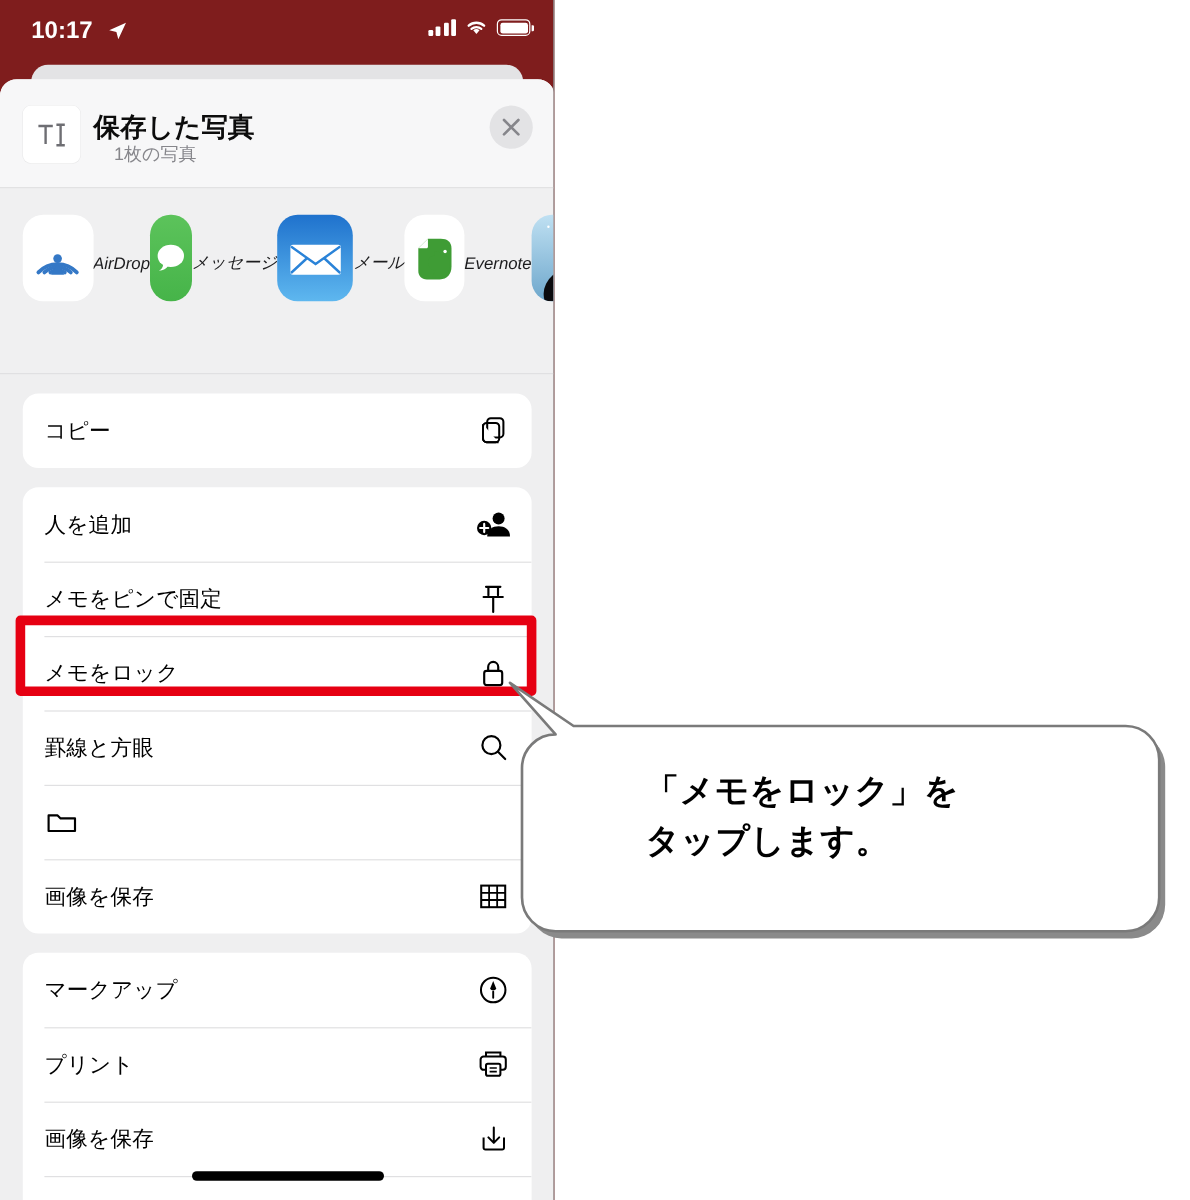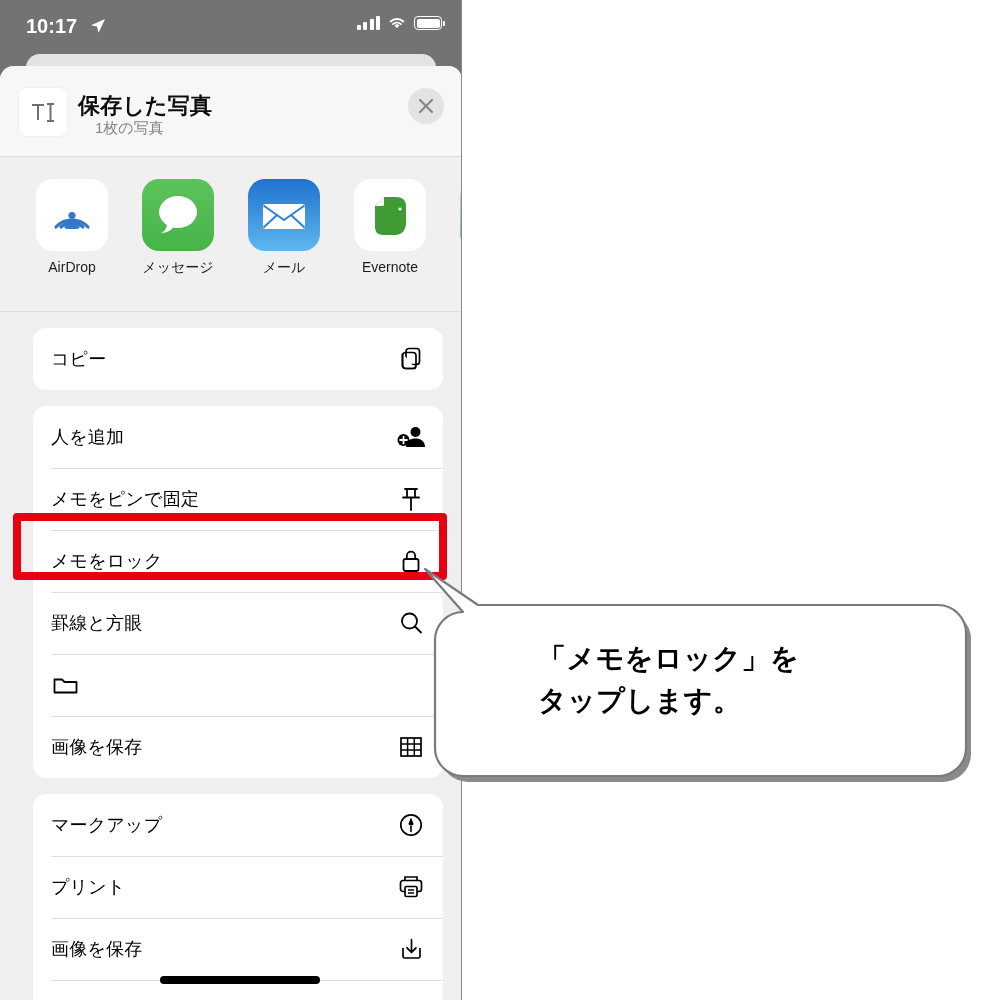--- a/index.html
+++ b/index.html
@@ -15,21 +15,21 @@
     font-family: "Liberation Sans", "DejaVu Sans", sans-serif;
   }
 
   
   #phone {
     position: absolute;
     left: 0;
     top: 0;
     width: 462px;
     height: 1000px;
-    background: #737373;
+    background: #7f1d1d;
     overflow: hidden;
     border-right: 1px solid #8a8a8a;
     box-sizing: border-box;
   }
 
   
   #statusbar {
     position: absolute;
     left: 0; top: 0;
     width: 462px; height: 56px;
@@ -148,22 +148,22 @@
     display: flex;
     align-items: flex-start;
     padding: 22px 0 0 19px;
     gap: 0;
     overflow: hidden;
   }
   .app {
     width: 106px;
     flex: 0 0 106px;
     display: flex;
-    flex-direction: column;
     align-items: center;
+    font-style: italic;
   }
   .app-ico {
     width: 72px; height: 72px;
     border-radius: 17px;
     display:flex; align-items:center; justify-content:center;
     overflow:hidden;
     position: relative;
   }
   .app-label {
     margin-top: 8px;
@@ -172,21 +172,21 @@
     white-space: nowrap;
   }
 
   
   #menu-scroll {
     position: relative;
     background: #efeff0;
     padding-top: 16px;
   }
   .card {
-    margin: 0 19px 16px 33px;
+    margin: 0 19px 16px 19px;
     background: #ffffff;
     border-radius: 13px;
     overflow: hidden;
   }
   .row {
     position: relative;
     height: 62px;
     display: flex;
     align-items: center;
     padding: 0 18px 0 18px;

